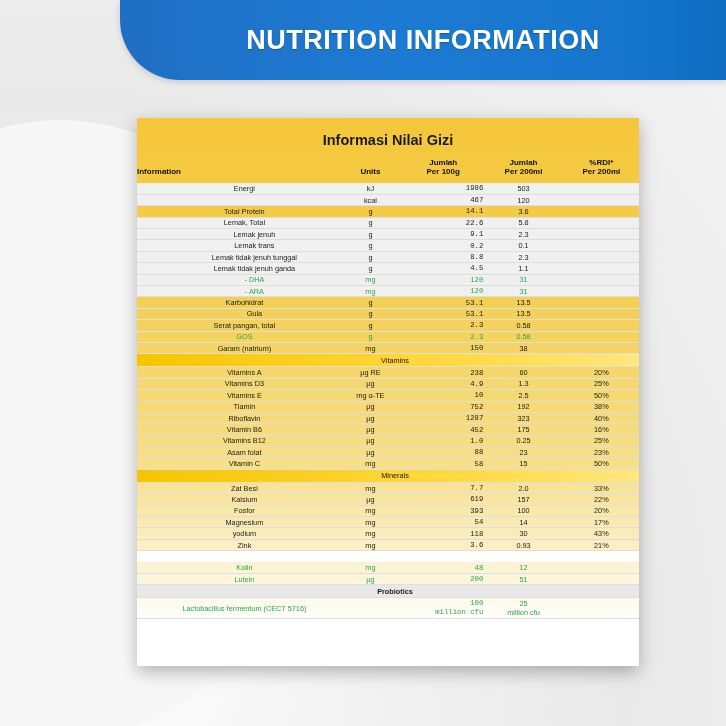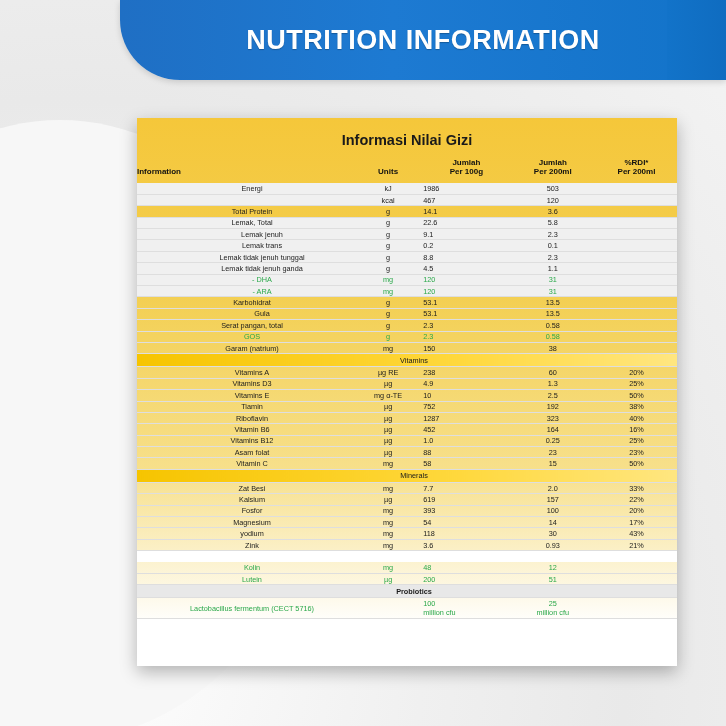--- a/index.html
+++ b/index.html
@@ -34,21 +34,21 @@
     background:linear-gradient(90deg,#1273c9,#0f6cc0);
     border-bottom-left-radius:0;
   }
   .header-title{
     color:#ffffff;font-size:27px;font-weight:bold;letter-spacing:.5px;z-index:2;
     text-shadow:0 1px 1px rgba(0,0,0,.25);
   }
 
   
   .card{
-    position:absolute;left:137px;top:118px;width:540px;height:548px;
+    position:absolute;left:137px;top:118px;width:502px;height:548px;
     background:#ffffff;
     box-shadow:0 6px 16px rgba(0,0,0,.28);
     overflow:hidden;
   }
   .card-top{
     background:linear-gradient(180deg,#f5c73a 0%, #f3cf52 35%, #f7e08c 70%, #ffffff 100%);
     padding:10px 0 0 0;
   }
   .card-title{
     text-align:center;font-size:14.5px;font-weight:bold;color:#1a1a1a;
@@ -62,21 +62,21 @@
   }
   .col-info{width:40%;text-align:left;padding-left:14px;}
   .col-units{width:13%;text-align:center;}
   .col-100{width:16%;text-align:center;}
   .col-200{width:16%;text-align:center;}
   .col-rdi{width:15%;text-align:center;}
   tbody tr{height:11.4px;}
   tbody td{border-bottom:.5px solid #dedede;}
   tbody td.c-info{text-align:center;padding-left:14px;}
   tbody td.c-units{text-align:center;}
-  tbody td.c-v1{text-align:left;}
+  tbody td.c-v1{text-align:right;font-family:Liberation Mono, monospace;}
   tbody td.c-v2{text-align:center;}
   tbody td.c-rdi{text-align:center;}
   tr.shade td{background:#f0f0f0;}
   tr.green td{color:#2aa84a;}
   .indent1 .c-info{padding-left:34px;}
   .indent2 .c-info{padding-left:34px;}
   tr.section td{
     background:linear-gradient(90deg,#f6c400 0%,#ffd83d 60%,#ffe680 100%);
     font-weight:normal;color:#1a1a1a;height:12px;
   }
@@ -271,21 +271,21 @@
             <td class="c-info">Riboflavin</td>
             <td class="c-units">µg</td>
             <td class="c-v1">1287</td>
             <td class="c-v2">323</td>
             <td class="c-rdi">40%</td>
           </tr>
           <tr class="">
             <td class="c-info">Vitamin B6</td>
             <td class="c-units">µg</td>
             <td class="c-v1">452</td>
-            <td class="c-v2">164</td>
+            <td class="c-v2">175</td>
             <td class="c-rdi">16%</td>
           </tr>
           <tr class="">
             <td class="c-info">Vitamins B12</td>
             <td class="c-units">µg</td>
             <td class="c-v1">1.0</td>
             <td class="c-v2">0.25</td>
             <td class="c-rdi">25%</td>
           </tr>
           <tr class="">

